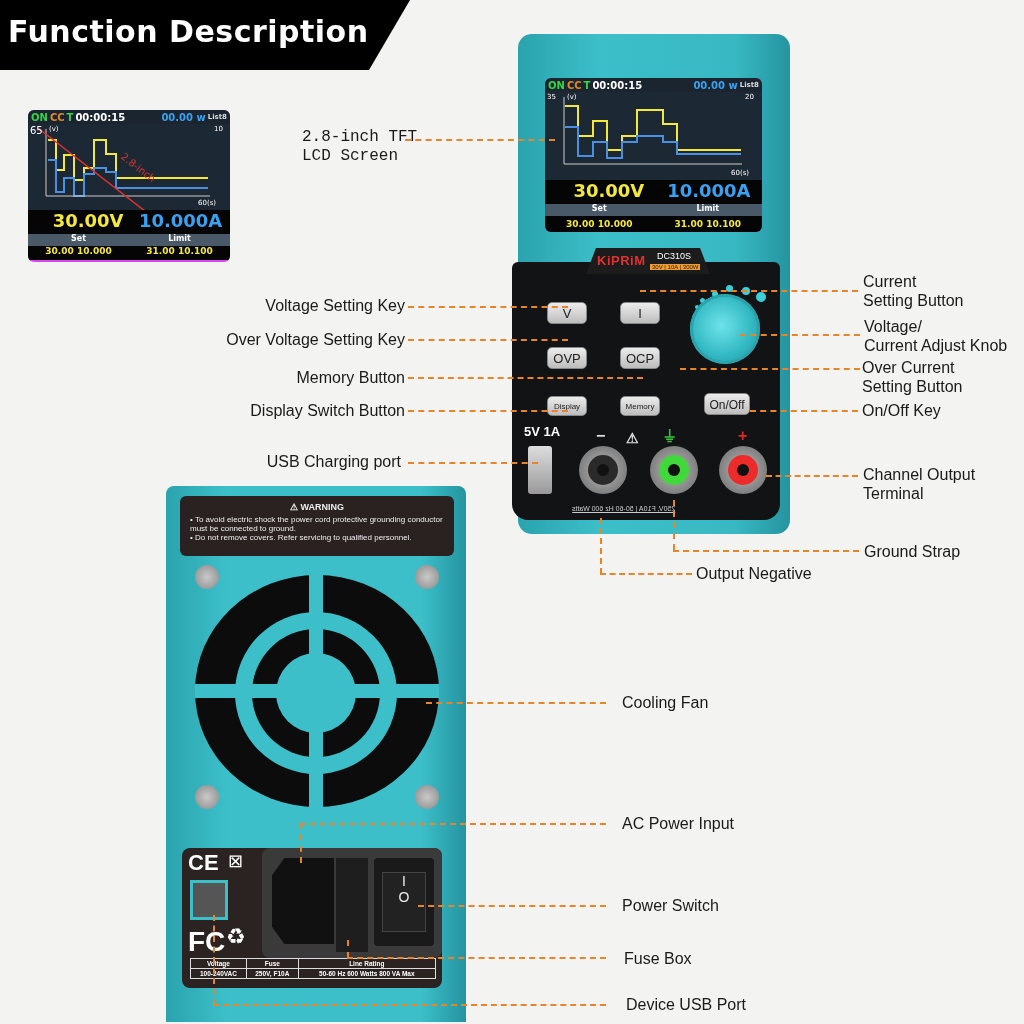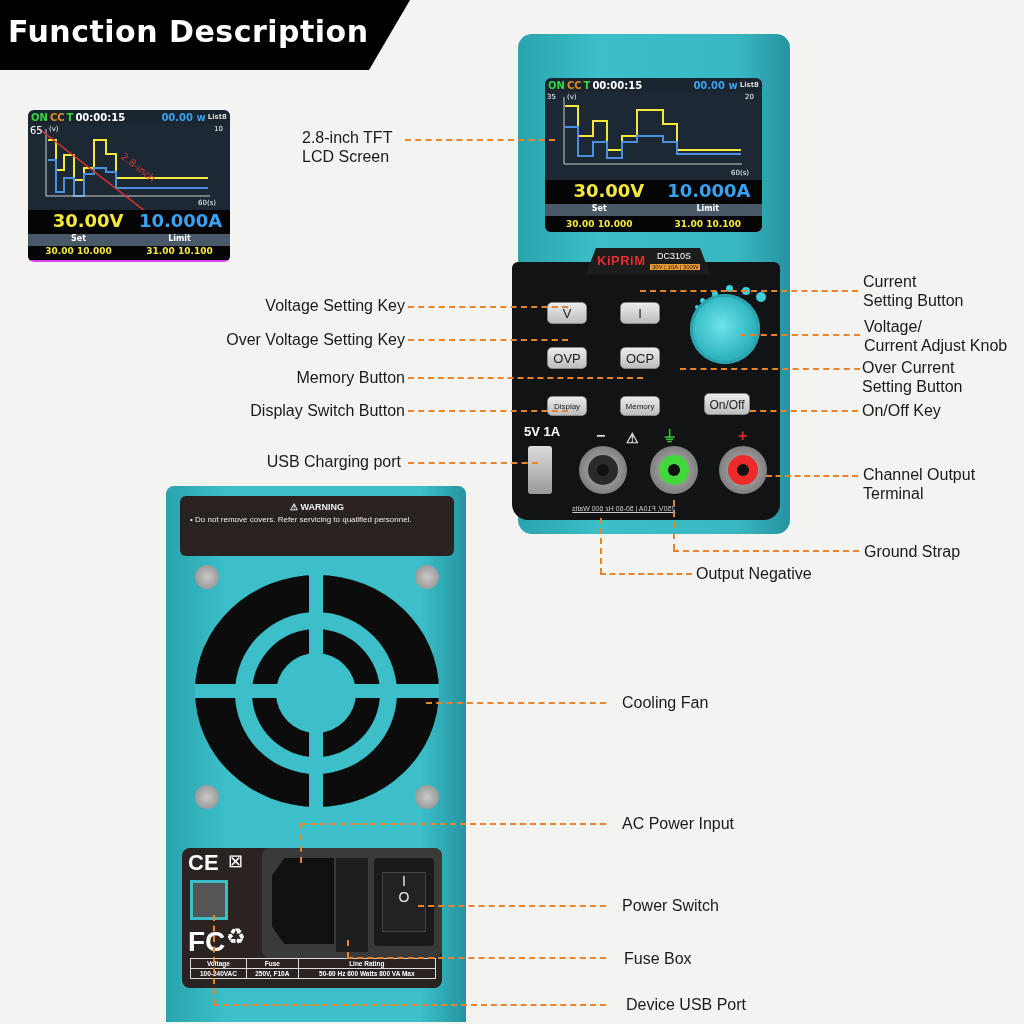--- a/index.html
+++ b/index.html
@@ -192,20 +192,21 @@
 <div class="abs term" style="left:719px;top:446px;">
     <div class="term-in" style="background:#ee2b2b;">
       <div class="term-hole"></div>
     </div>
   </div>
 <div class="abs rating-line">250V, F10A | 50-60 Hz 600 Watts</div>
 
 <div class="abs rear"></div>
 <div class="abs warn-box">
   <div class="warn-title"><span>⚠ </span><span>WARNING</span></div>
+  <div>• <span>To avoid electric shock the power cord protective grounding conductor must be connected to ground.</span></div>
   <div>• <span>Do not remove covers. Refer servicing to qualified personnel.</span></div>
 </div>
 <div class="abs screw" style="left:195px;top:565px;"></div>
 <div class="abs screw" style="left:415px;top:565px;"></div>
 <div class="abs screw" style="left:195px;top:785px;"></div>
 <div class="abs screw" style="left:415px;top:785px;"></div>
 <div class="abs fan-outer"></div>
 <div class="abs fan-mid"></div>
 <div class="abs fan-ring"></div>
 <div class="abs fan-core"></div>
@@ -260,21 +261,21 @@
 <div class="abs dash" style="left:600px;top:573px;width:92px;"></div>
 <div class="abs dash" style="left:426px;top:702px;width:180px;"></div>
 <div class="abs vdash" style="left:300px;top:823px;height:40px;"></div>
 <div class="abs dash" style="left:300px;top:823px;width:306px;"></div>
 <div class="abs dash" style="left:418px;top:905px;width:188px;"></div>
 <div class="abs vdash" style="left:347px;top:940px;height:18px;"></div>
 <div class="abs dash" style="left:347px;top:957px;width:259px;"></div>
 <div class="abs vdash" style="left:213px;top:915px;height:90px;"></div>
 <div class="abs dash" style="left:213px;top:1004px;width:393px;"></div>
 
-<div class="abs lbl" style="left:302px;top:128px;">
+<div class="abs lbl" style="left:302px;top:128px;font-family:Liberation Mono, monospace;">
   <div>2.8-inch TFT</div>
   <div>LCD Screen</div>
 </div>
 <div class="abs lbl rlbl" style="right:619px;top:296px;">Voltage Setting Key</div>
 <div class="abs lbl rlbl" style="right:619px;top:330px;">Over Voltage Setting Key</div>
 <div class="abs lbl rlbl" style="right:619px;top:368px;">Memory Button</div>
 <div class="abs lbl rlbl" style="right:619px;top:401px;">Display Switch Button</div>
 <div class="abs lbl rlbl" style="right:623px;top:452px;">USB Charging port</div>
 
 <div class="abs lbl" style="left:863px;top:272px;">

